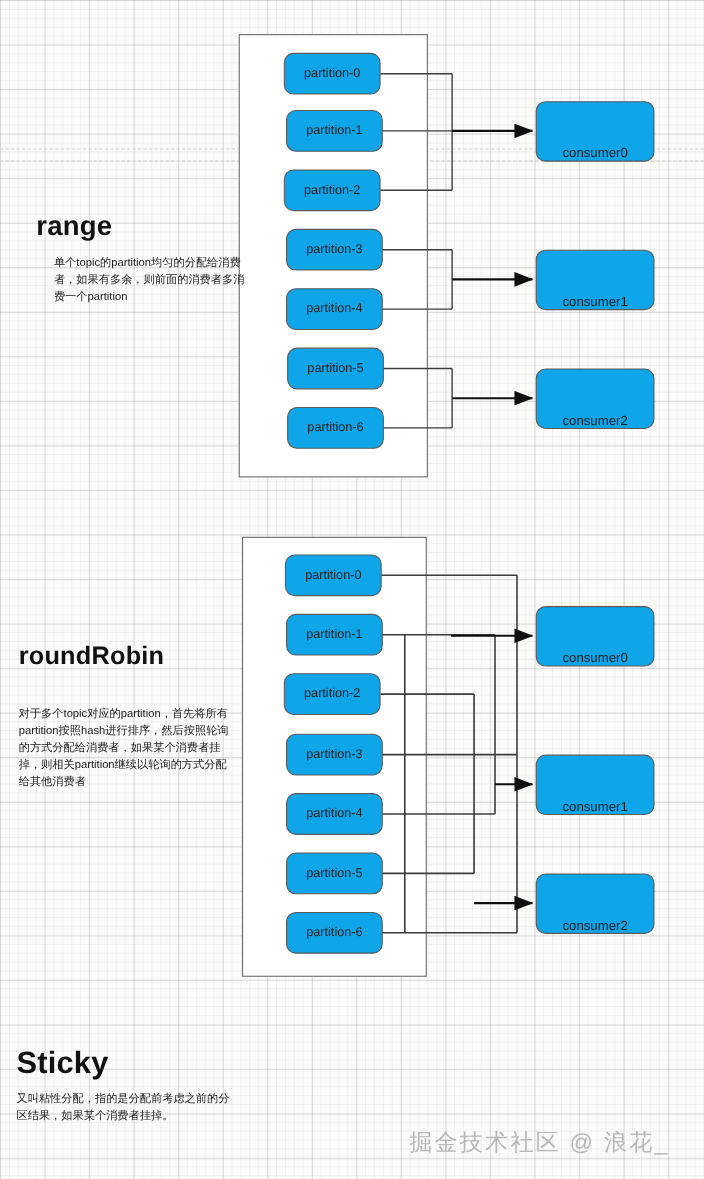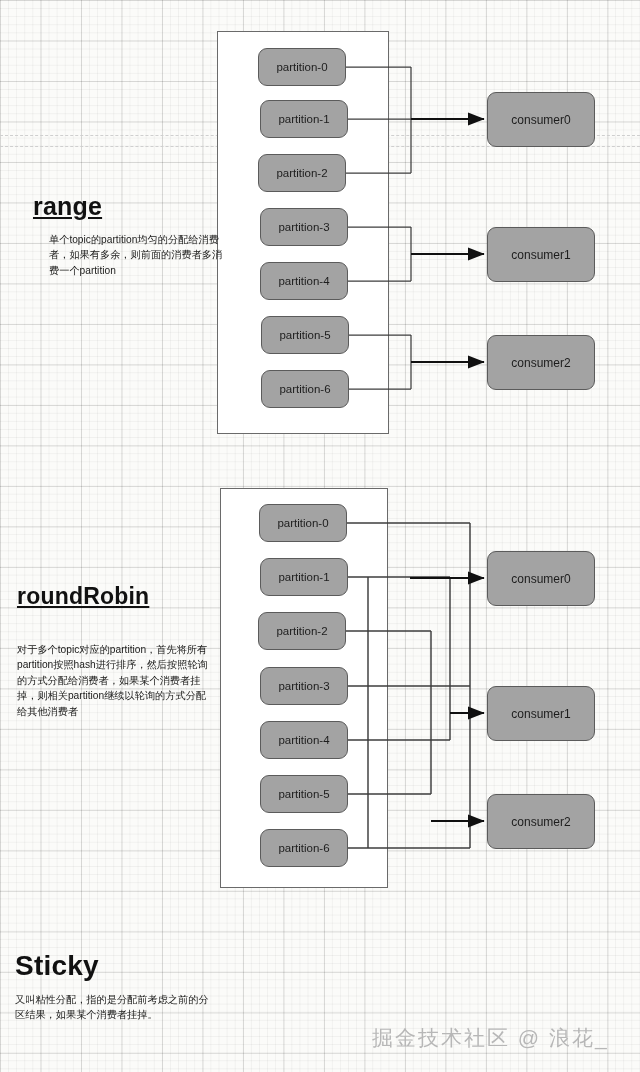--- a/index.html
+++ b/index.html
@@ -17,29 +17,29 @@
       linear-gradient(to right, rgba(0,0,0,0.045) 1px, transparent 1px),
       linear-gradient(to bottom, rgba(0,0,0,0.045) 1px, transparent 1px),
       linear-gradient(to right, rgba(0,0,0,0.115) 1px, transparent 1px),
       linear-gradient(to bottom, rgba(0,0,0,0.115) 1px, transparent 1px);
     background-size:8.1px 8.1px, 8.1px 8.1px, 40.5px 40.5px, 40.5px 40.5px;
     background-position:0 0,0 0,0 0,0 0;
   }
   svg.layer{position:absolute;left:0;top:0;width:640px;height:1072px;overflow:visible;}
   .box{
     position:absolute;
-    background:#a3a3a3;
+    background:#0ea5e9;
     border:1.15px solid #5b5b5b;
     border-radius:9px;
     box-sizing:border-box;
     display:flex;align-items:center;justify-content:center;
     color:#1d1d1d;
   }
   .partition{width:88px;height:38px;font-size:11.5px;}
-  .consumer{width:108px;height:55px;font-size:12px;}
+  .consumer{width:108px;height:55px;font-size:12px;align-items:flex-end;}
   .container-box{
     position:absolute;
     border:1.6px solid #6a6a6a;
     background:#ffffff;
     box-sizing:border-box;
   }
   .sec-title{
     position:absolute;
     font-weight:bold;
     color:#111;
@@ -66,21 +66,21 @@
 </head>
 <body>
 
 <div id="canvas"></div>
 
 <div class="guide" style="left:0;top:135px;width:640px;"></div>
 <div class="guide" style="left:0;top:146px;width:640px;"></div>
 
 <div class="container-box" style="left:217px;top:31px;width:172px;height:403px;"></div>
 
-<div class="sec-title" style="left:33px;top:192px;font-size:25px;text-decoration:underline;">range</div>
+<div class="sec-title" style="left:33px;top:192px;font-size:25px;">range</div>
 <div class="sec-desc" style="left:33px;top:232px;margin-left:16px;">单个topic的partition均匀的分配给消费者，如果有多余，则前面的消费者多消费一个partition</div>
 
 <svg class="layer">
   <defs>
     <marker id="arrowhead" markerWidth="9" markerHeight="7" refX="8.6" refY="3.5" orient="auto">
       <polygon points="0 0, 9 3.5, 0 7" fill="#101010"></polygon>
     </marker>
   </defs>
   <g stroke="#3c3c3c" stroke-width="1.25" fill="none">
 
@@ -131,21 +131,21 @@
 </div>
 <div class="box consumer" style="left:487px;top:227px;">
   <span>consumer1</span>
 </div>
 <div class="box consumer" style="left:487px;top:335px;">
   <span>consumer2</span>
 </div>
 
 <div class="container-box" style="left:220px;top:488px;width:168px;height:400px;"></div>
 
-<div class="sec-title" style="left:17px;top:583px;font-size:23px;text-decoration:underline;">roundRobin</div>
+<div class="sec-title" style="left:17px;top:583px;font-size:23px;">roundRobin</div>
 <div class="sec-desc" style="left:17px;top:642px;width:196px;">对于多个topic对应的partition，首先将所有partition按照hash进行排序，然后按照轮询的方式分配给消费者，如果某个消费者挂掉，则相关partition继续以轮询的方式分配给其他消费者</div>
 
 <svg class="layer">
   <g stroke="#3c3c3c" stroke-width="1.45" fill="none">
 
     <path d="M346,523 L470,523"></path>
     <path d="M346,686 L470,686"></path>
     <path d="M346,848 L470,848"></path>
     <path d="M470,523 L470,848"></path>
 

